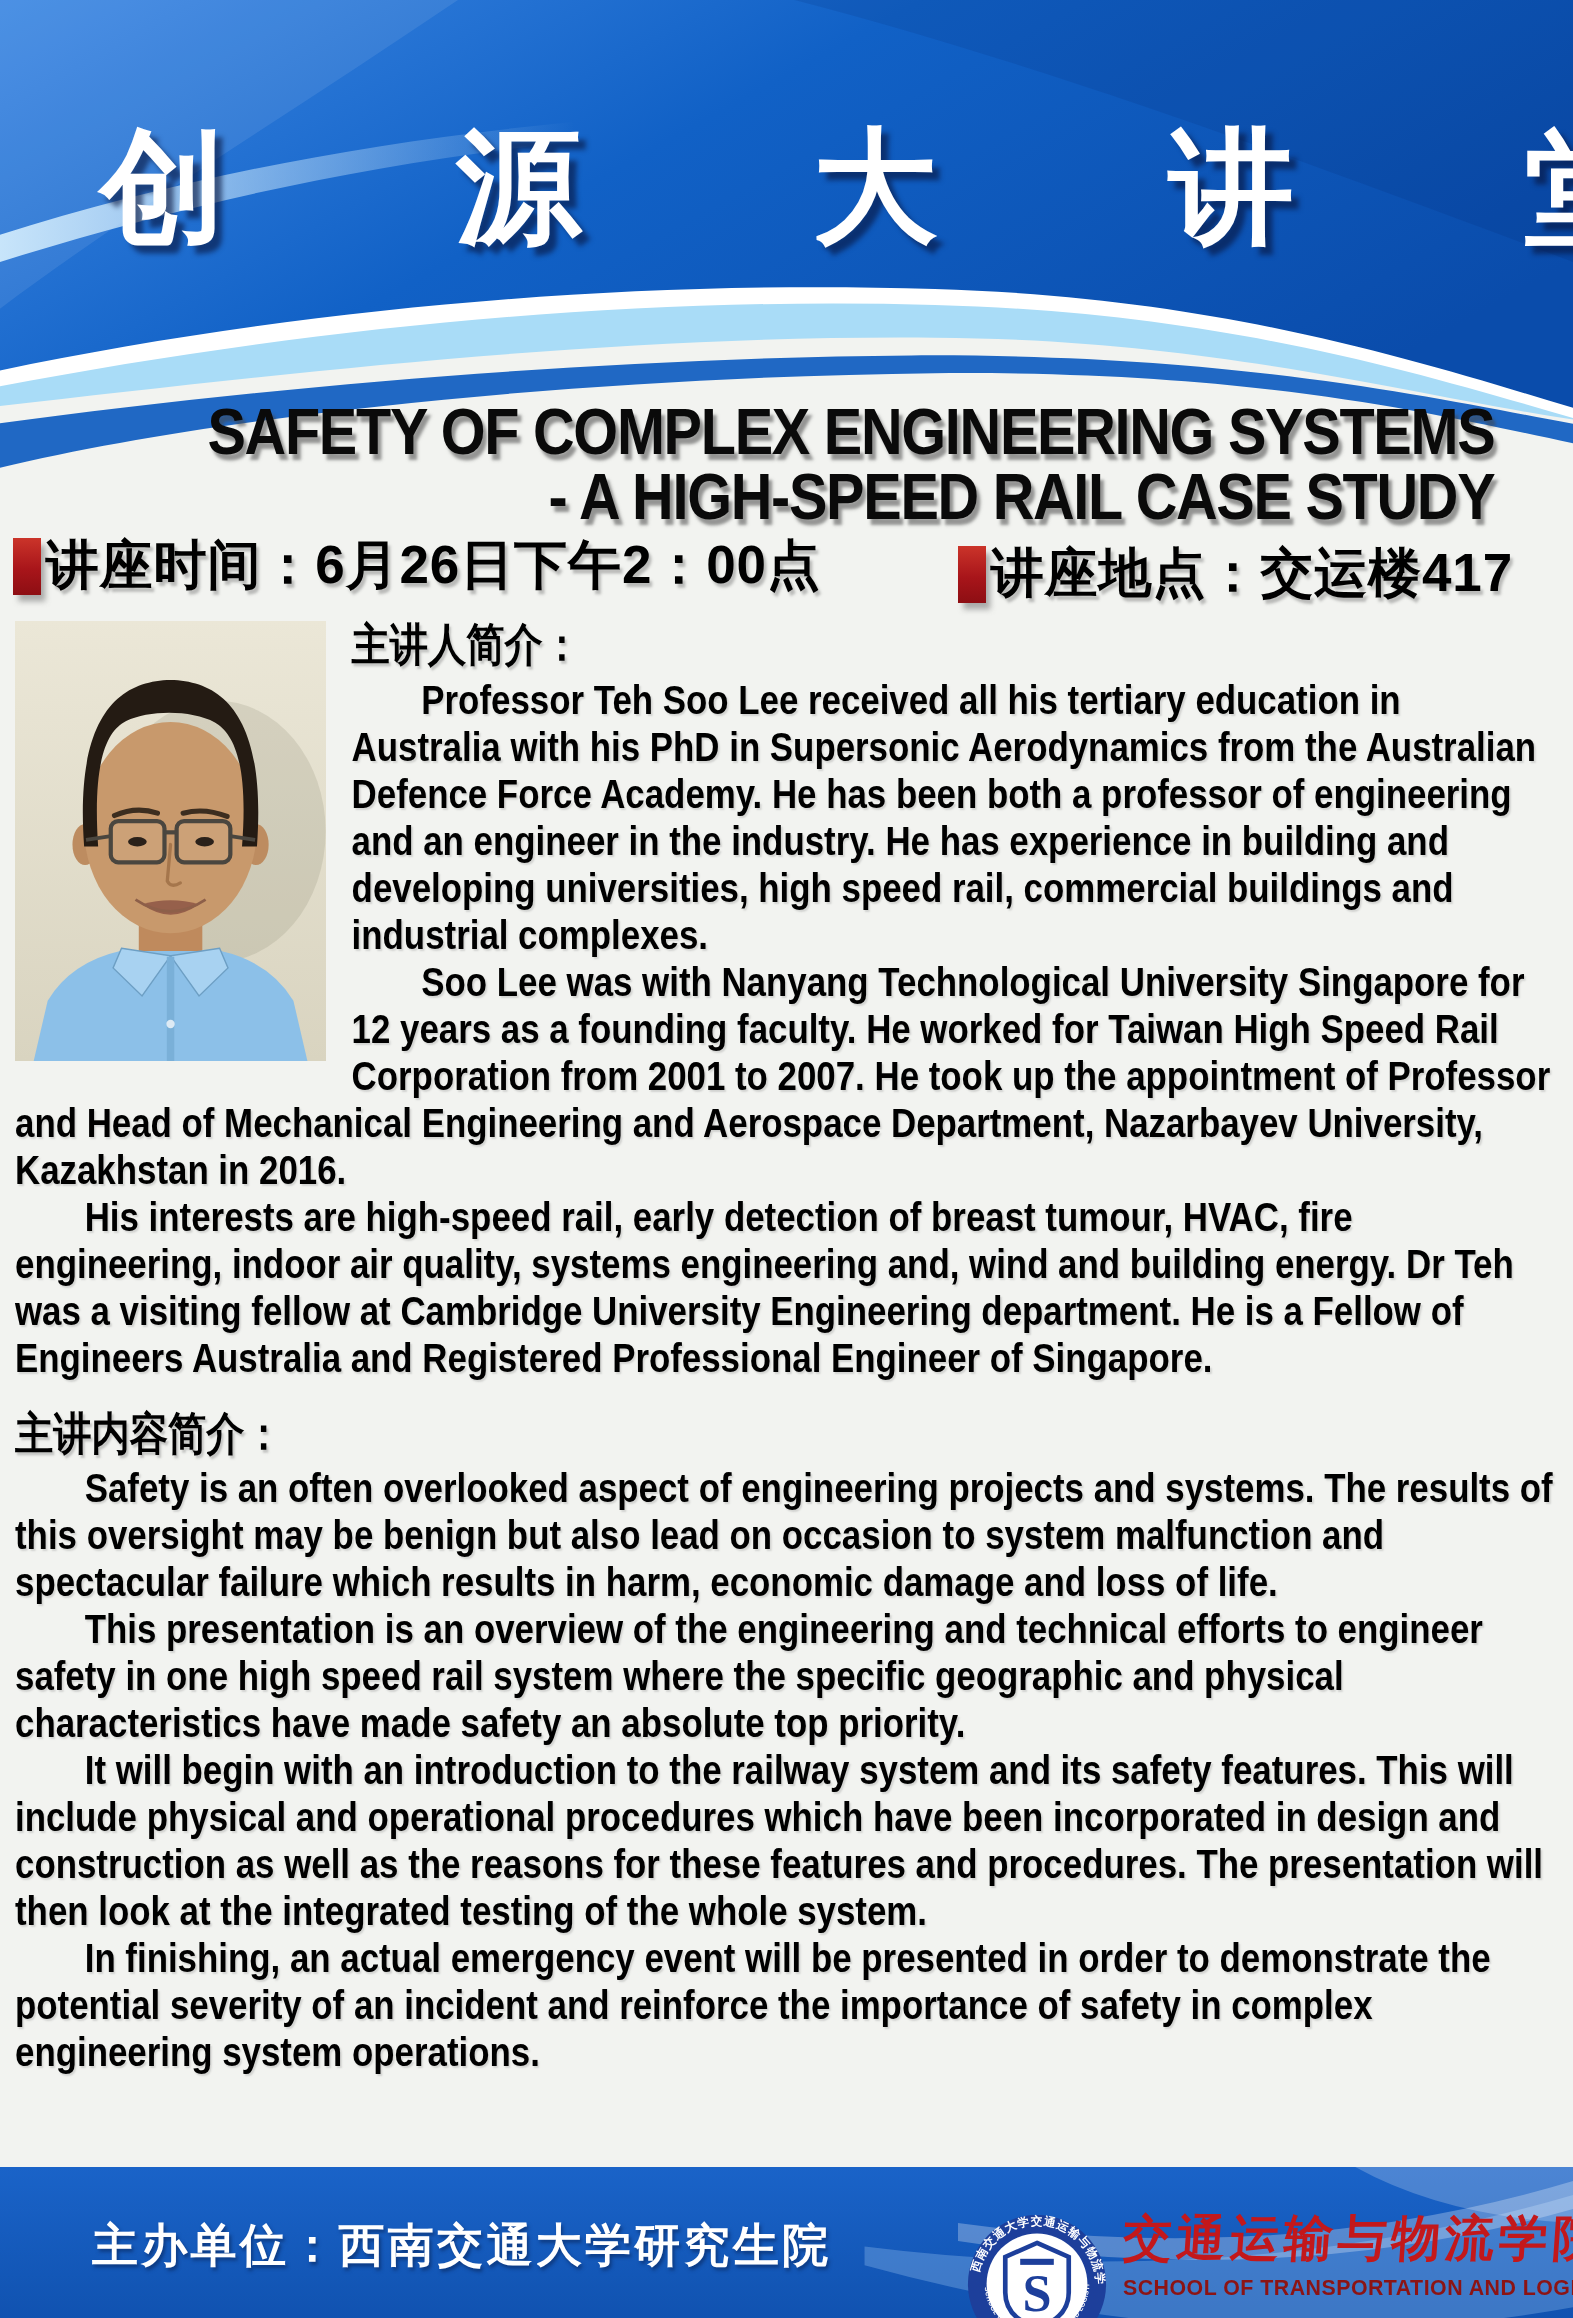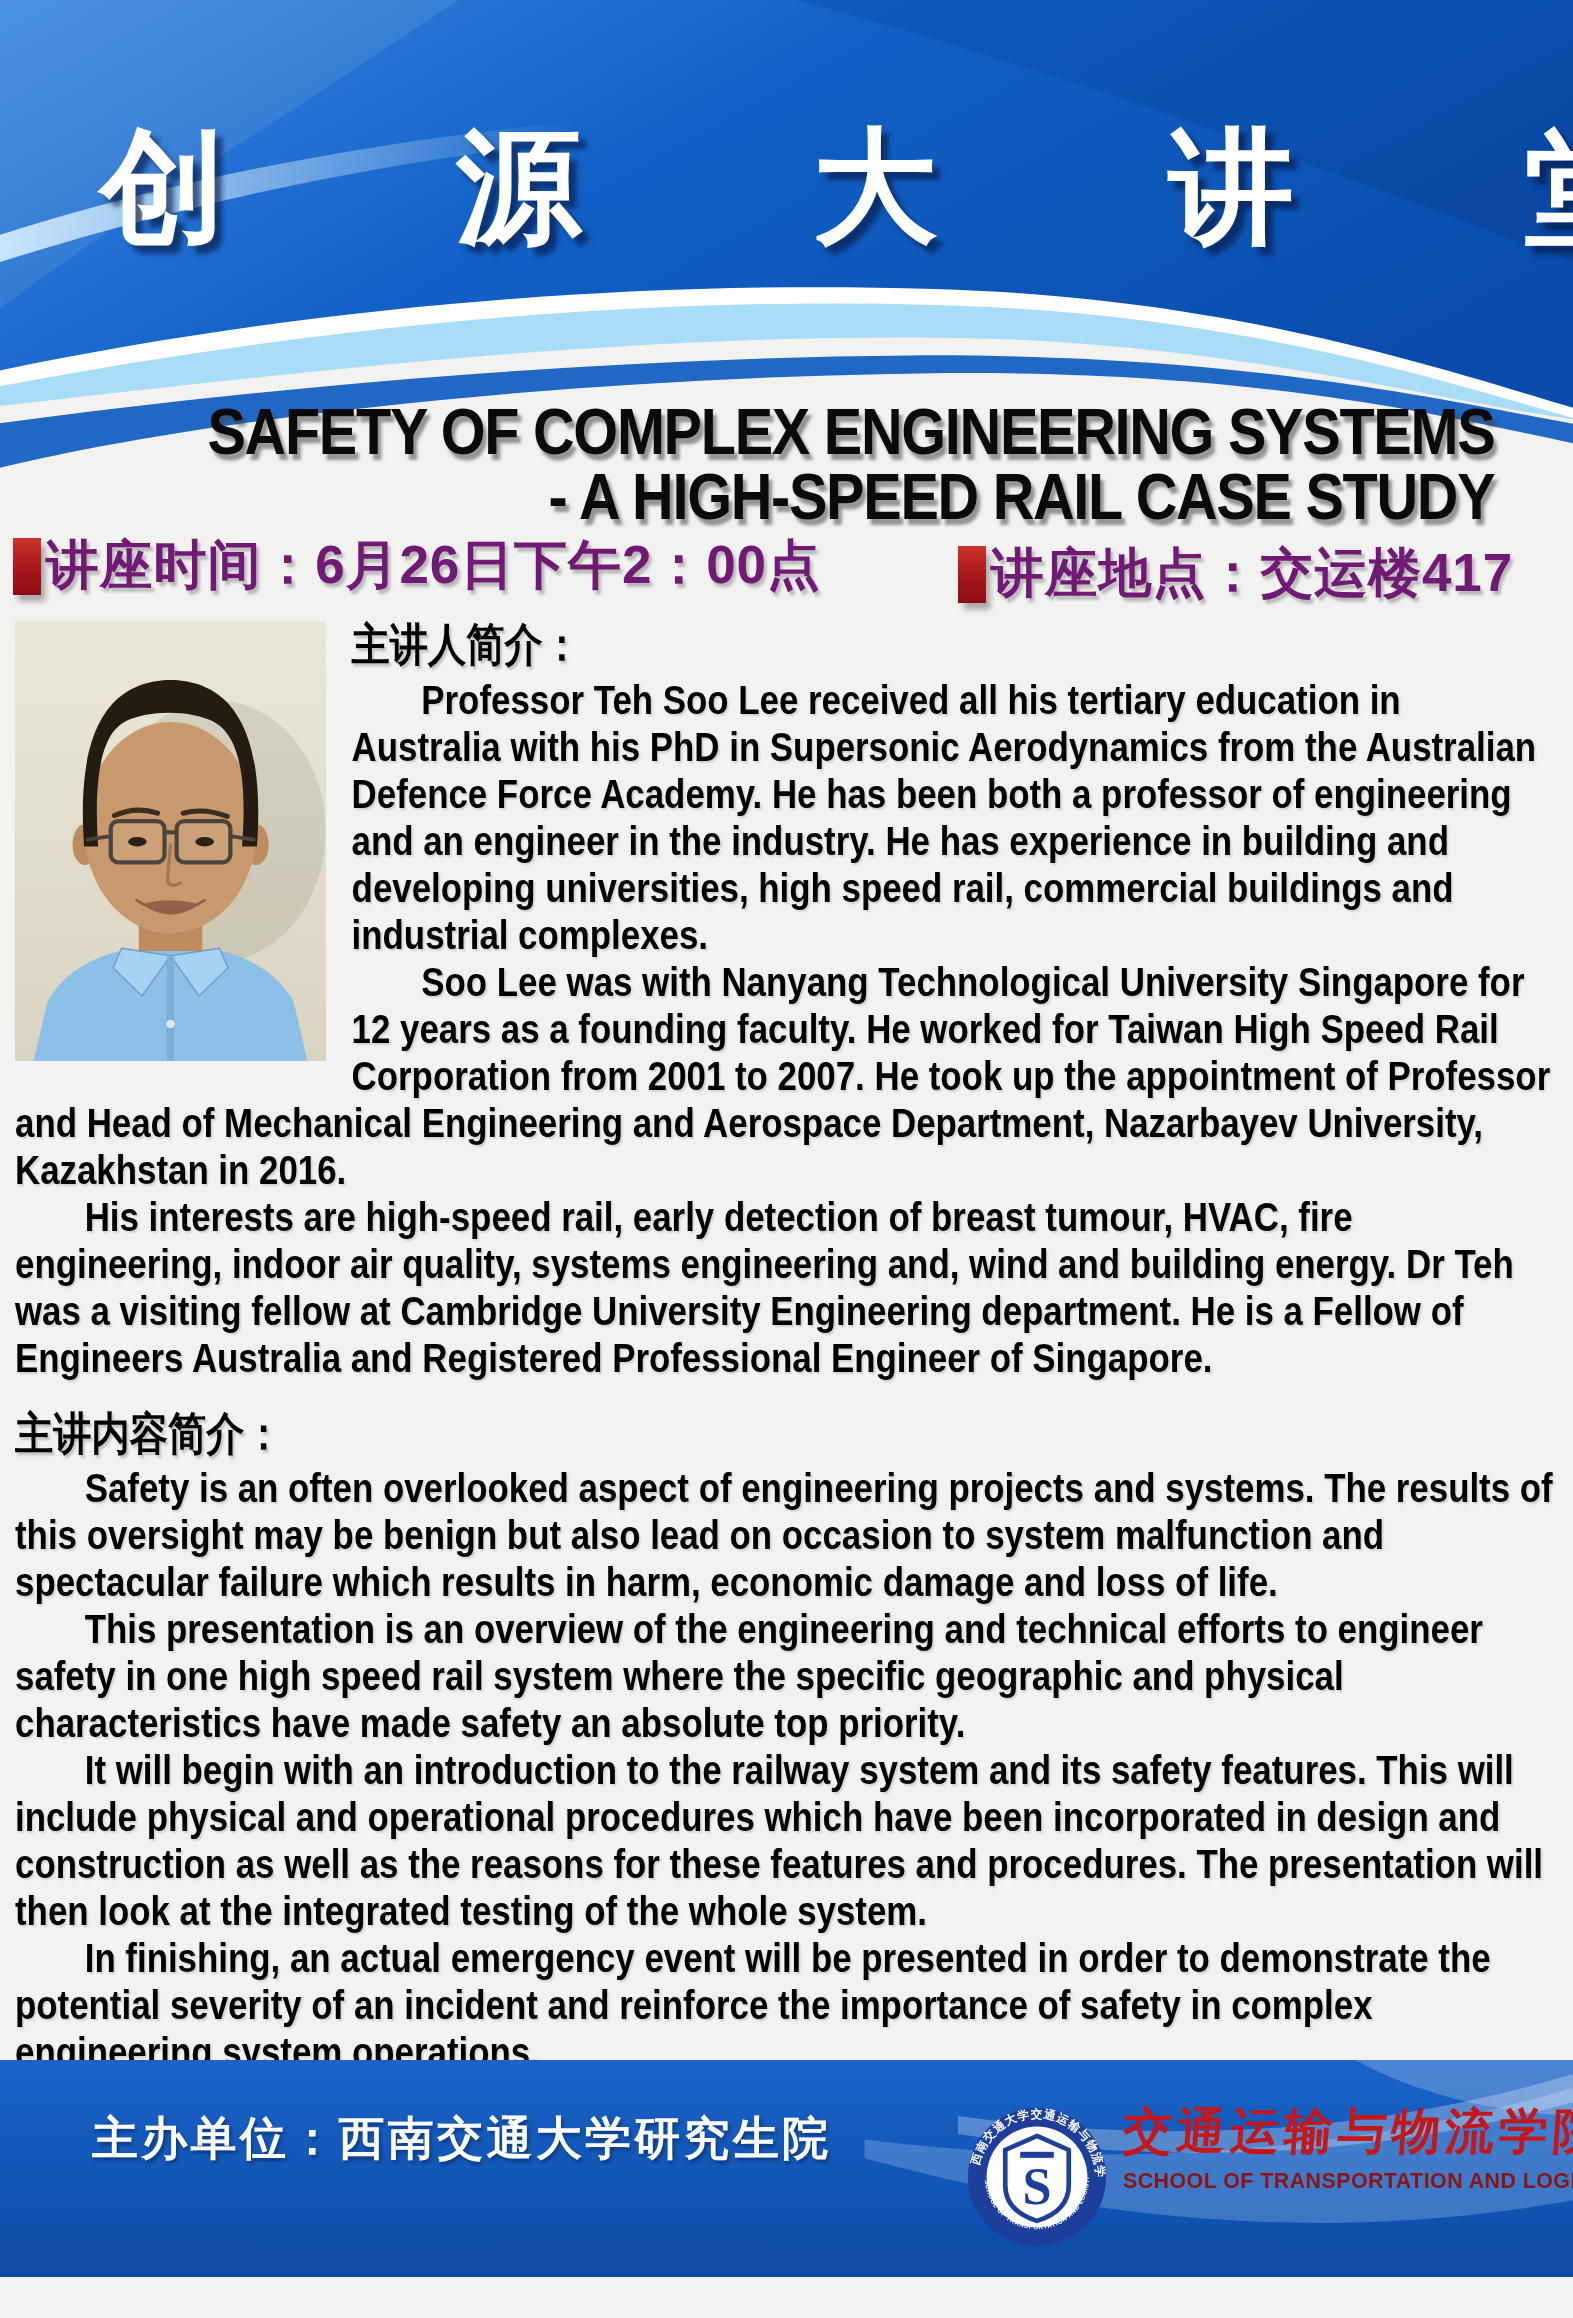--- a/index.html
+++ b/index.html
@@ -35,21 +35,21 @@
   
   .info-row{position:absolute;top:534px;left:0;width:1573px;height:70px;}
   .info-item{position:absolute;top:0;display:flex;align-items:flex-start;}
   .red-bar{
     width:28px;height:57px;flex:none;margin-top:3.7px;
     background:linear-gradient(180deg,#cb342a 0%,#a8151a 55%,#8d0e13 100%);
     box-shadow:4.7px 6.5px 5.6px rgba(110,110,110,0.55);
   }
   .info-text{
     margin-left:4.7px;
-    font-size:53px;line-height:62px;font-weight:bold;color:#701a75;
+    font-size:53px;line-height:62px;font-weight:bold;color:#000000;
     letter-spacing:0.9px;white-space:nowrap;
     text-shadow:2.8px 3.7px 2.8px rgba(100,100,100,0.40);
   }
   #info-time{left:13px;}
   #info-venue{left:958px;margin-top:8px;}
   
   .content{
     position:absolute;top:618px;left:15.4px;width:1815px;
     transform:scaleX(0.85);transform-origin:left top;
     color:#000;
@@ -64,21 +64,21 @@
     margin:0;text-indent:2em;
     text-shadow:1.9px 2.3px 1.9px rgba(130,130,130,0.28);
     text-align:left;
   }
   .photo-frame{
     float:left;width:366px;height:440px;
     margin:2.8px 30px 9.3px 0;
   }
   .photo-frame svg{display:block;width:100%;height:100%;}
   
-  .footer{position:absolute;left:0;bottom:0;width:1573px;height:259px;}
+  .footer{position:absolute;left:0;bottom:0;width:1573px;height:152px;}
   .footer-svg{position:absolute;top:0;left:0;}
   .footer-line{
     position:absolute;left:92px;
     font-size:46px;line-height:52px;font-weight:bold;color:#ffffff;
     letter-spacing:3.3px;white-space:nowrap;
     text-shadow:1.9px 2.8px 3.7px rgba(5,25,70,0.5);
   }
   #footer-line1{top:52px;}
   #footer-line2{top:134px;}
   .logo-wrap{position:absolute;left:967px;top:47px;width:140px;height:140px;}

